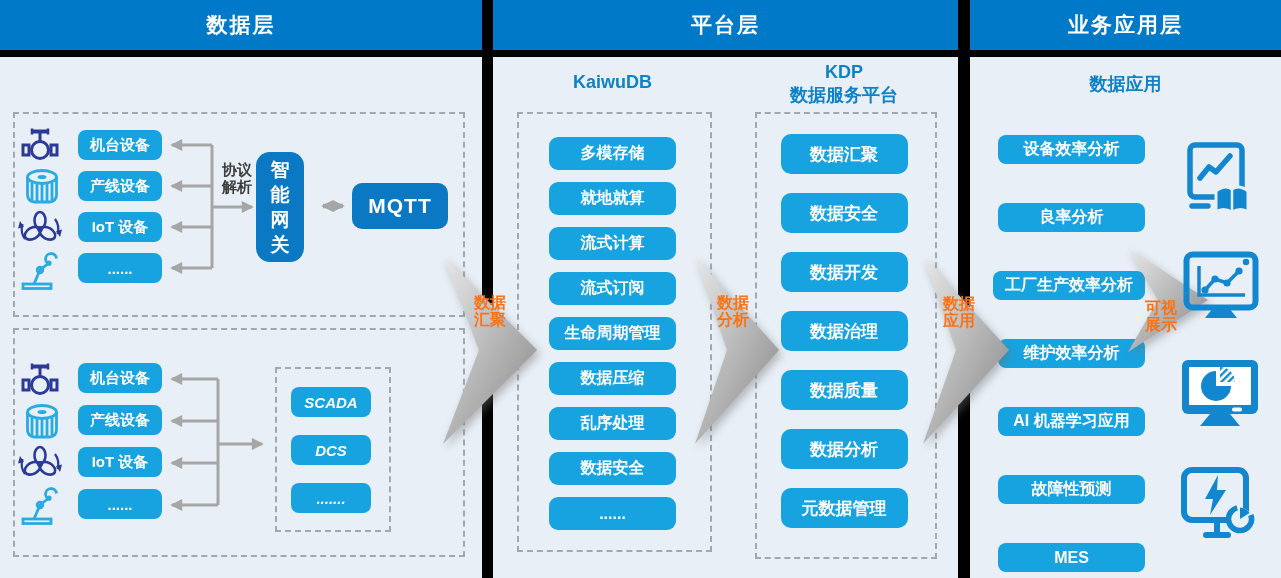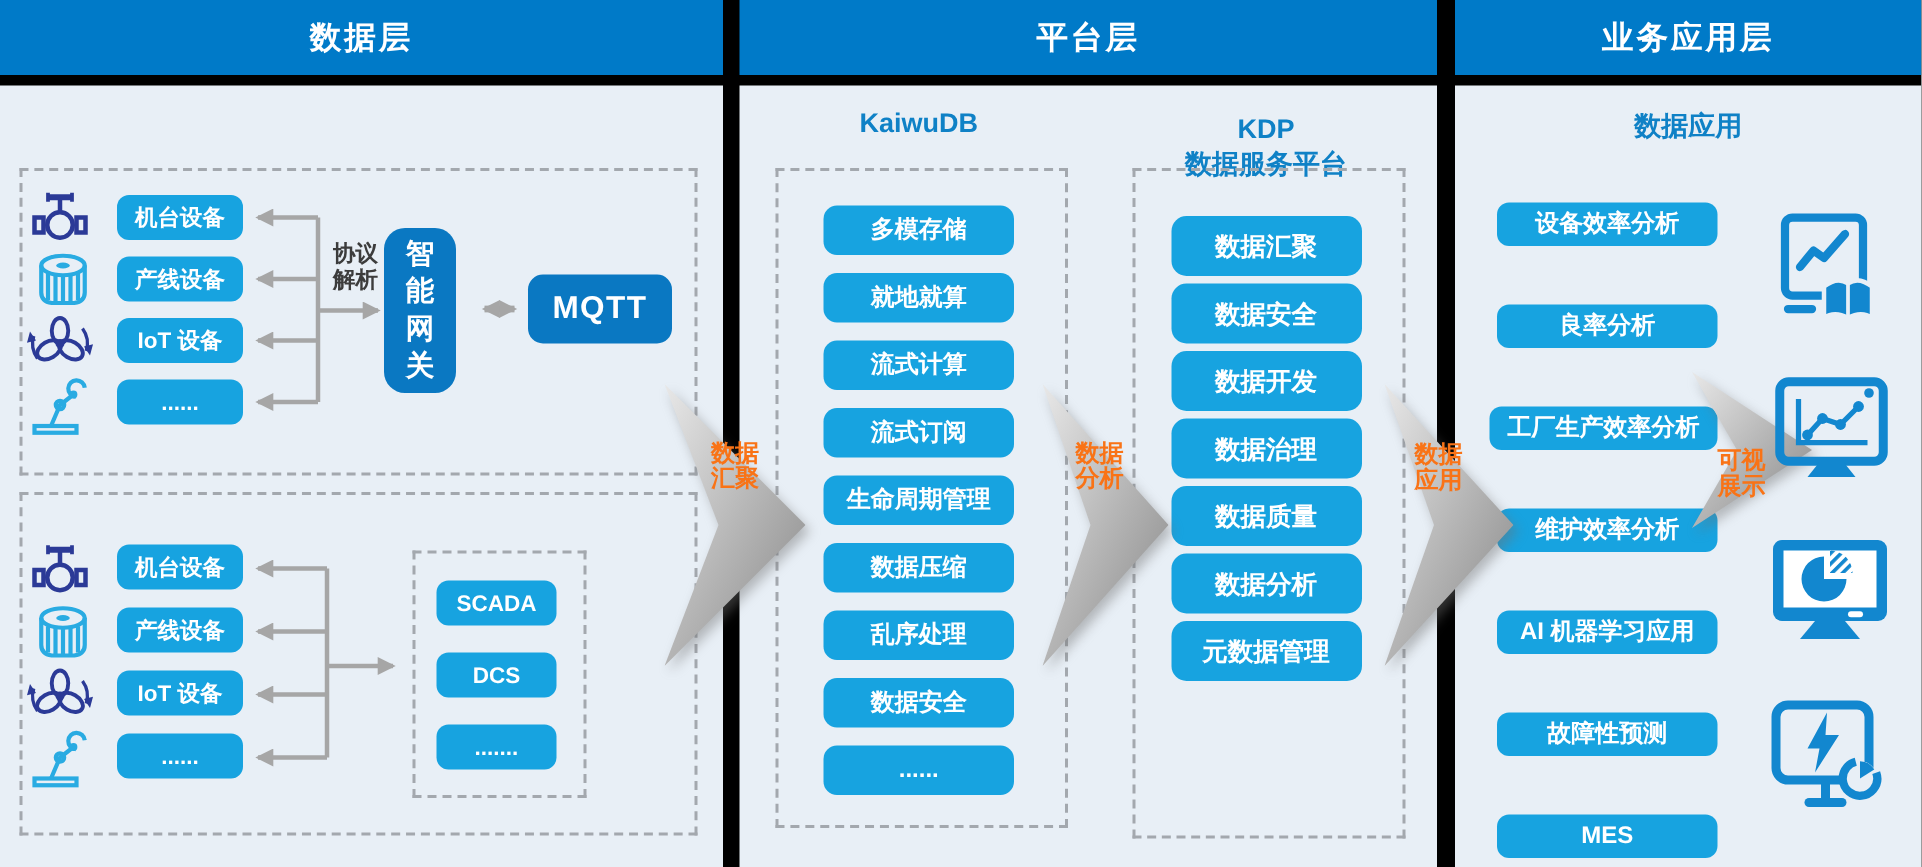--- a/index.html
+++ b/index.html
@@ -10,21 +10,21 @@
           display:flex;align-items:center;justify-content:center;}
   .panel{position:absolute;top:57px;bottom:0;background:#E8EFF6;}
   .sec-title{position:absolute;text-align:center;color:#0F81C6;font-weight:bold;font-size:18px;}
   .pre{white-space:pre-line;}
   .dash{position:absolute;border:2px dashed #A3A8AE;}
   .vstack{position:absolute;display:flex;flex-direction:column;}
   .vstack.center{align-items:center;}
   .btn{background:#17A3E0;color:#fff;font-weight:bold;display:flex;align-items:center;
        justify-content:center;white-space:nowrap;box-sizing:border-box;}
   .btn-dev{min-width:84px;height:30px;font-size:15px;border-radius:8px;padding:0 10px;}
-  .btn-sys{min-width:80px;height:30px;font-size:15px;border-radius:8px;padding:0 10px;}
+  .btn-sys{min-width:80px;height:30px;font-size:15px;border-radius:8px;padding:0 10px;font-style:italic;}
   .btn-kaiwu{min-width:127px;height:33px;font-size:16px;border-radius:9px;padding:0 14px;}
   .btn-kdp{min-width:127px;height:40px;font-size:17px;border-radius:10px;padding:0 14px;}
   .btn-biz{min-width:147px;height:29px;font-size:16px;border-radius:8px;padding:0 12px;}
   .darkbox{position:absolute;background:#0A78C2;color:#fff;font-weight:bold;
            display:flex;align-items:center;justify-content:center;}
   .gw-text{width:22px;font-size:19px;line-height:25px;word-break:break-all;text-align:center;}
   .proto{position:absolute;width:42px;color:#3C3C3C;font-weight:bold;font-size:15px;line-height:1.15;}
   .connectors,.flow,.ico{position:absolute;pointer-events:none;}
   .connectors{left:0;top:0;}
   .flow{filter:drop-shadow(3px 4px 4px rgba(110,110,110,.45));}
@@ -81,21 +81,21 @@
 
   <div class="header" style="left:0;width:482px">数据层</div>
   <div class="header" style="left:493px;width:465px">平台层</div>
   <div class="header" style="left:970px;width:311px">业务应用层</div>
 
   <div class="panel" style="left:0;width:482px"></div>
   <div class="panel" style="left:493px;width:465px"></div>
   <div class="panel" style="left:970px;width:311px"></div>
 
   <div class="sec-title" style="left:517px;top:72px;width:191px">KaiwuDB</div>
-  <div class="sec-title pre" style="left:755px;top:75px;width:178px;line-height:1.25">KDP
+  <div class="sec-title pre" style="left:755px;top:61px;width:178px;line-height:1.25">KDP
 数据服务平台</div>
   <div class="sec-title" style="left:970px;top:72px;width:311px">数据应用</div>
 
   <div class="dash" style="left:13px;top:112px;width:448px;height:201px"></div>
   <div class="dash" style="left:13px;top:328px;width:448px;height:225px"></div>
   <div class="dash" style="left:275px;top:367px;width:112px;height:161px"></div>
   <div class="dash" style="left:517px;top:112px;width:191px;height:436px"></div>
   <div class="dash" style="left:755px;top:112px;width:178px;height:443px"></div>
 
   <svg class="ico" style="left:20px;top:126px" width="40" height="38">
@@ -145,21 +145,21 @@
       <div class="btn btn-kaiwu">多模存储</div>
       <div class="btn btn-kaiwu">就地就算</div>
       <div class="btn btn-kaiwu">流式计算</div>
       <div class="btn btn-kaiwu">流式订阅</div>
       <div class="btn btn-kaiwu">生命周期管理</div>
       <div class="btn btn-kaiwu">数据压缩</div>
       <div class="btn btn-kaiwu">乱序处理</div>
       <div class="btn btn-kaiwu">数据安全</div>
       <div class="btn btn-kaiwu">......</div>
     </div>
-  <div class="vstack center" style="left:755px;top:144px;width:178px;gap:5px">
+  <div class="vstack center" style="left:755px;top:134px;width:178px;gap:19px">
       <div class="btn btn-kdp">数据汇聚</div>
       <div class="btn btn-kdp">数据安全</div>
       <div class="btn btn-kdp">数据开发</div>
       <div class="btn btn-kdp">数据治理</div>
       <div class="btn btn-kdp">数据质量</div>
       <div class="btn btn-kdp">数据分析</div>
       <div class="btn btn-kdp">元数据管理</div>
     </div>
   <div class="vstack" style="left:993px;top:135px;gap:39px;align-items:flex-end">
       <div class="btn btn-biz">设备效率分析</div>

